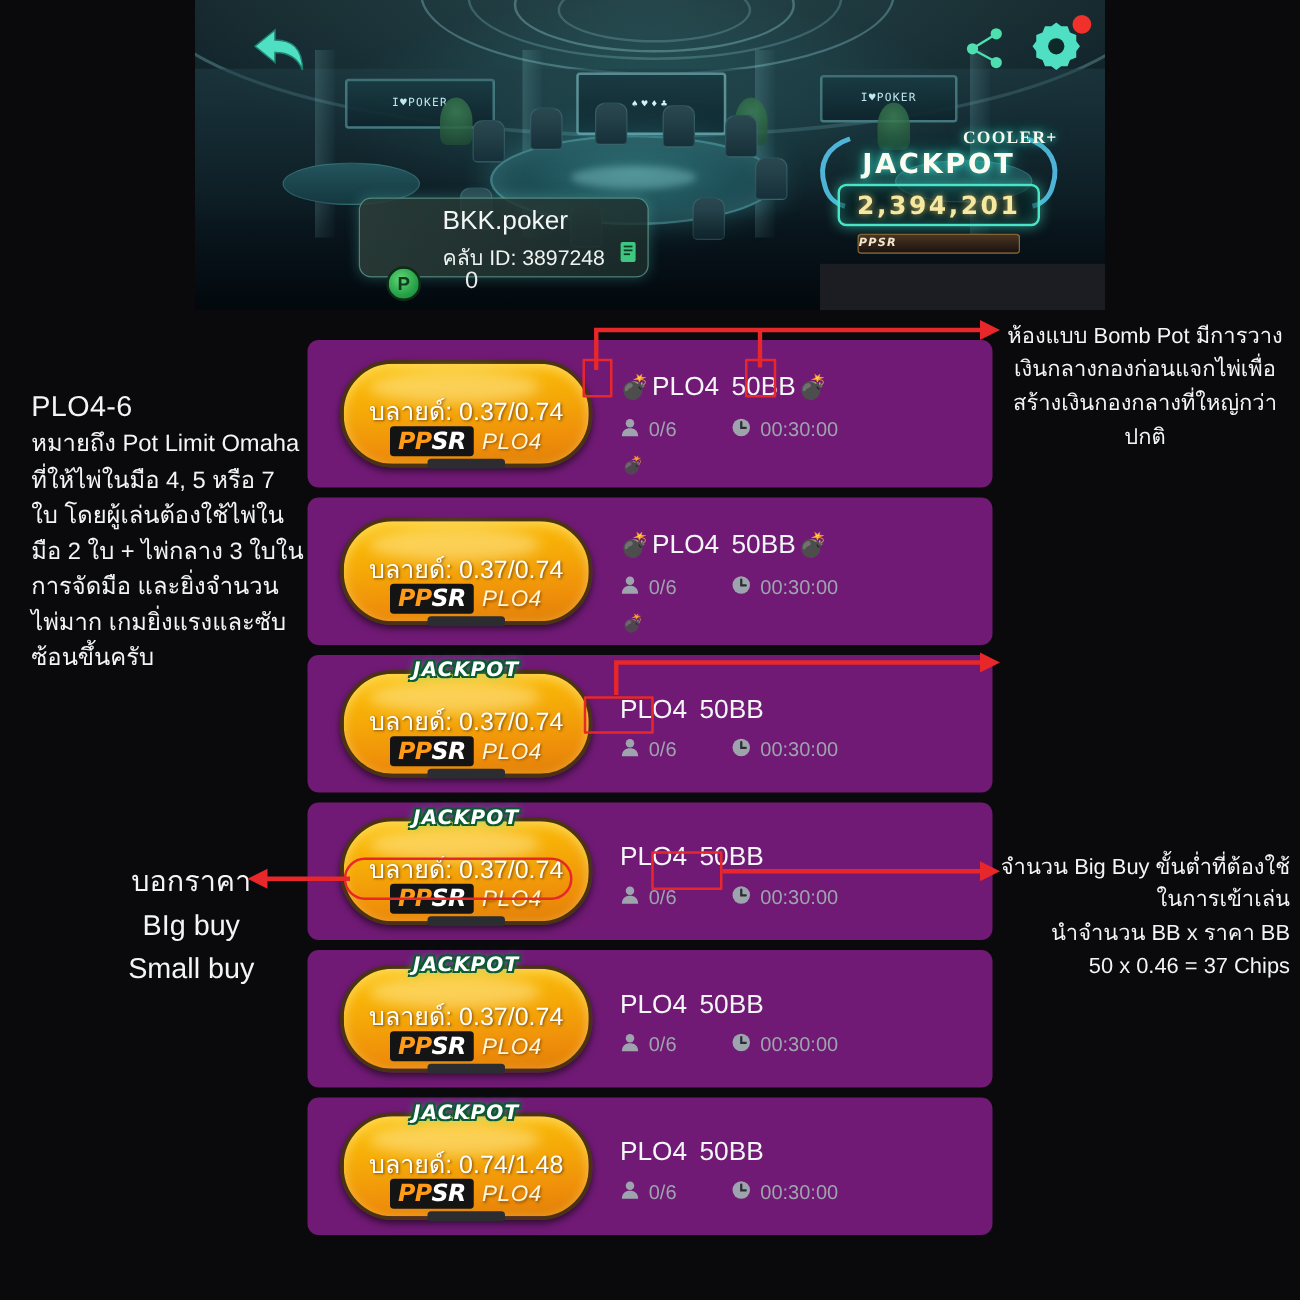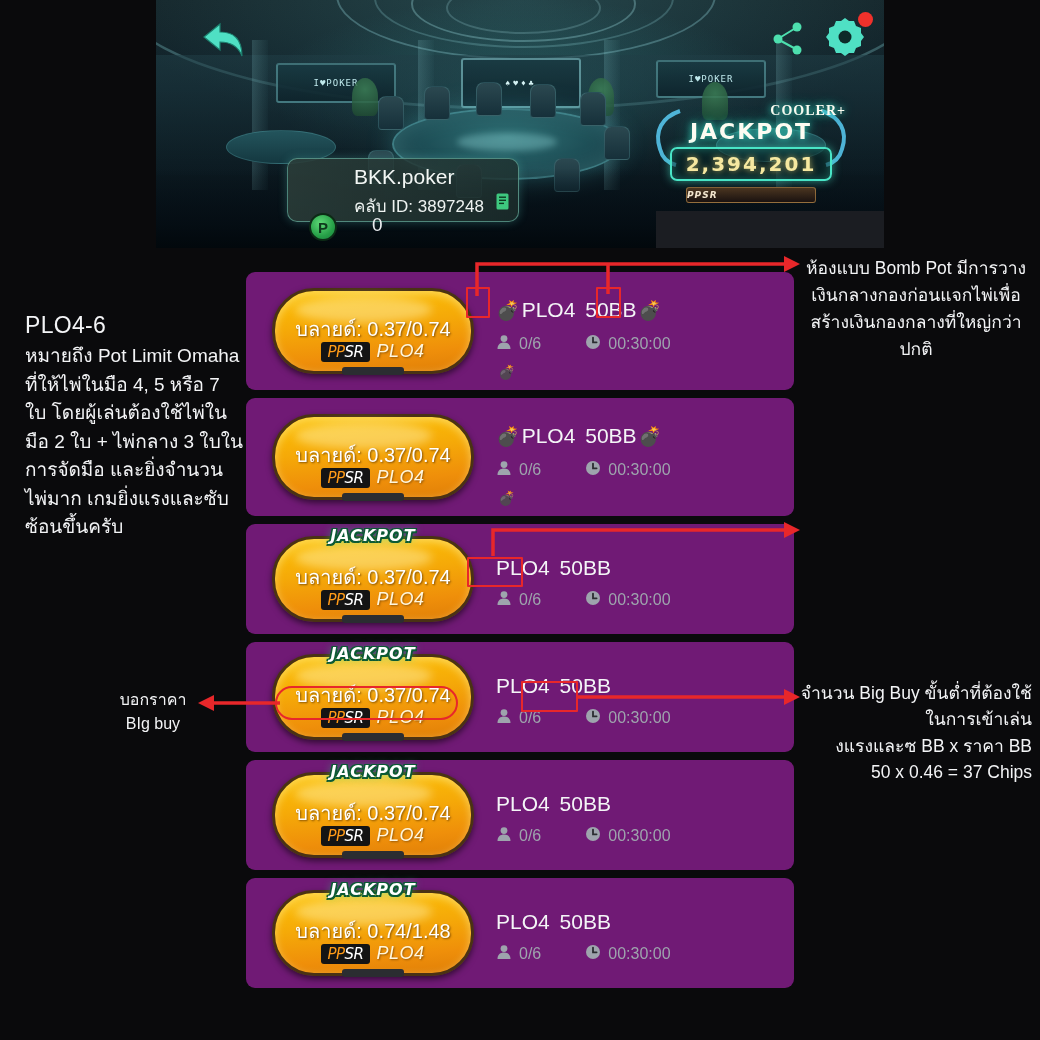--- a/index.html
+++ b/index.html
@@ -233,22 +233,22 @@
     text-shadow:1px 1px 2px rgba(90,50,0,0.75);
     white-space:nowrap;
   }
   .pill-bottom{
     position:absolute; left:0; right:0; top:50px; display:flex;
     align-items:center; justify-content:center; gap:7px;
   }
   .ppsr{
     display:inline-flex; align-items:center; justify-content:center;
     background:#141414; border-radius:3px; padding:1px 6px;
-    font-family:"DejaVu Sans", sans-serif; font-style:italic; font-weight:normal;
-    font-size:15px; letter-spacing:-.5px;
+    font-family:"DejaVu Sans", sans-serif; font-style:italic; font-weight:bold;
+    font-size:19px; letter-spacing:-.5px;
   }
   .ppsr .pp{ color:#ff9b18; }
   .ppsr .sr{ color:#ffffff; }
   .pill-game{
     font-size:18px; color:#fff6dd; font-style:italic; letter-spacing:.5px;
     text-shadow:1px 1px 2px rgba(90,50,0,0.6);
   }
 
   .rinfo{ position:absolute; left:250px; top:0; width:290px; height:100%; }
   .rtitle{
@@ -273,21 +273,21 @@
   .anno-left-title{
     left:25px; top:310px; width:215px;
     font-size:23px; letter-spacing:.3px;
   }
   .anno-left-body{
     left:25px; top:342px; width:218px; font-size:19px; line-height:1.5;
   }
   .anno-r1{ left:800px; top:255px; width:232px; font-size:17.5px; text-align:center; line-height:1.55; }
   .anno-r2{ left:800px; top:518px; width:232px; font-size:17.5px; text-align:center; line-height:1.55; }
   .anno-r3{ left:800px; top:680px; width:232px; font-size:17.5px; text-align:right; line-height:1.5; }
-  .anno-l2{ left:62px; top:688px; width:182px; font-size:16px; text-align:center; line-height:1.5; }
+  .anno-l2{ left:62px; top:688px; width:182px; font-size:23px; text-align:center; line-height:1.5; }
 
   .overlay{ position:absolute; left:0; top:0; width:1040px; height:1040px; pointer-events:none; }
   .hl{
     position:absolute; border:2px solid #e8272a; border-radius:1px;
   }
 </style>
 </head>
 <body>
 <div id="root">
 
@@ -652,26 +652,27 @@
     </div>
   </div>
 
 </div>
 
 <div class="anno anno-left-title">PLO4-6</div>
 <div class="anno anno-left-body"> หมายถึง Pot Limit Omaha ที่ให้ไพ่ในมือ 4, 5 หรือ 7 ใบ โดยผู้เล่นต้องใช้ไพ่ในมือ 2 ใบ + ไพ่กลาง 3 ใบในการจัดมือ และยิ่งจำนวนไพ่มาก เกมยิ่งแรงและซับซ้อนขึ้นครับ</div>
 <div class="anno anno-r1">ห้องแบบ Bomb Pot มีการวางเงินกลางกองก่อนแจกไพ่เพื่อสร้างเงินกองกลางที่ใหญ่กว่าปกติ</div>
 <div class="anno anno-r3">
   <div>จำนวน Big Buy ขั้นต่ำที่ต้องใช้ในการเข้าเล่น</div>
-  <div>งแรงและซ BB x ราคา BB</div>
+  <div>นำจำนวน BB x ราคา BB</div>
   <div>50 x 0.46 = 37 Chips</div>
 </div>
 <div class="anno anno-l2">
   <div>บอกราคา</div>
   <div>BIg buy</div>
+  <div>Small buy</div>
 </div>
 
 <svg class="overlay" viewBox="0 0 1040 1040">
 
   <path d="M477 296 L477 264 L790 264" stroke="#e8272a" stroke-width="3.5" fill="none"></path>
   <path d="M608 294 L608 264" stroke="#e8272a" stroke-width="3.5" fill="none"></path>
   <polygon points="800,264 784,256 784,272" fill="#e8272a"></polygon>
 
   <path d="M493 556 L493 530 L790 530" stroke="#e8272a" stroke-width="3.5" fill="none"></path>
   <polygon points="800,530 784,522 784,538" fill="#e8272a"></polygon>

